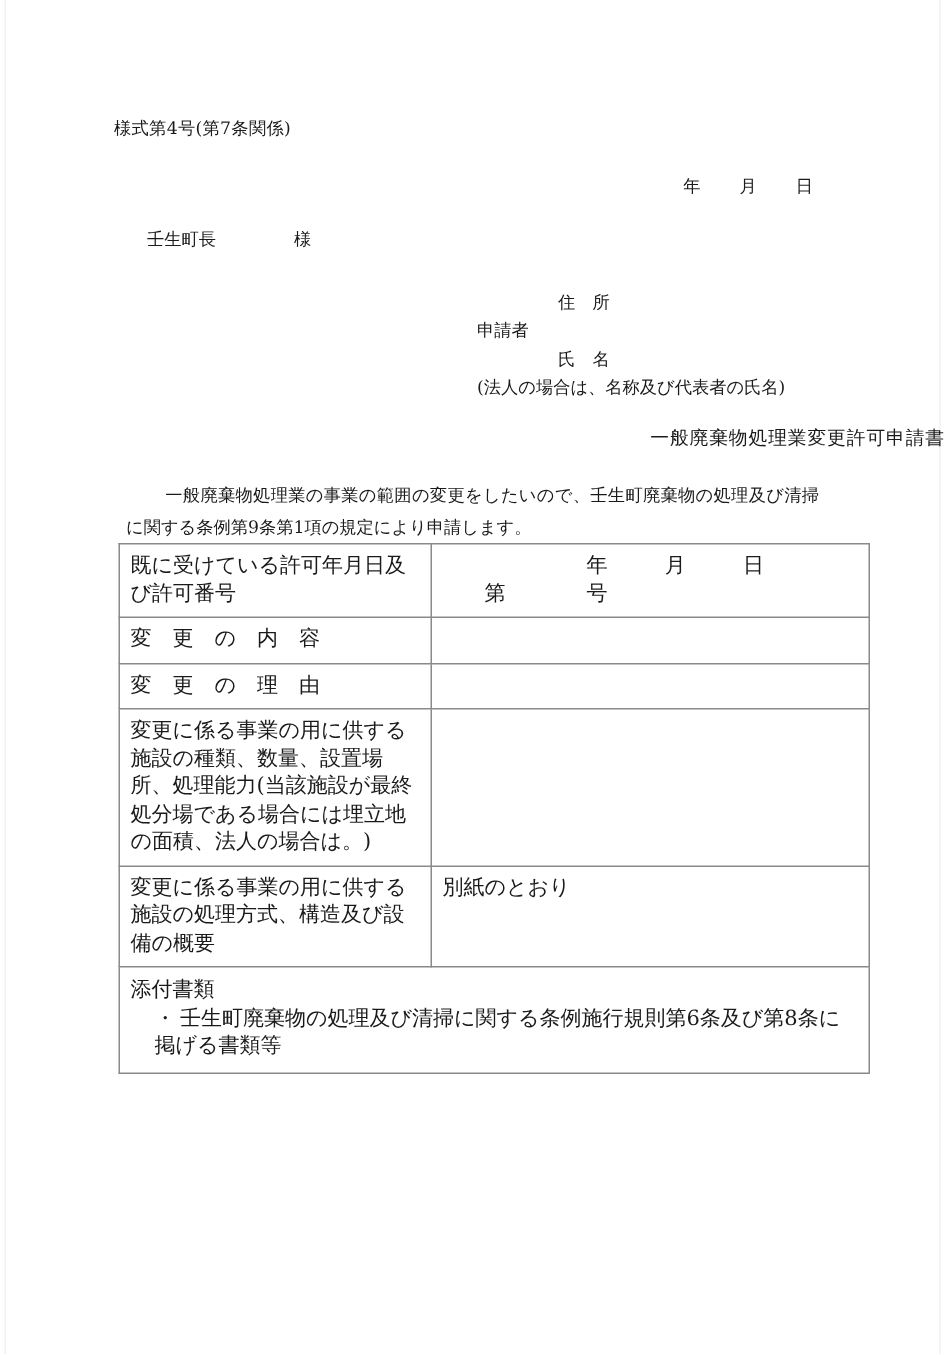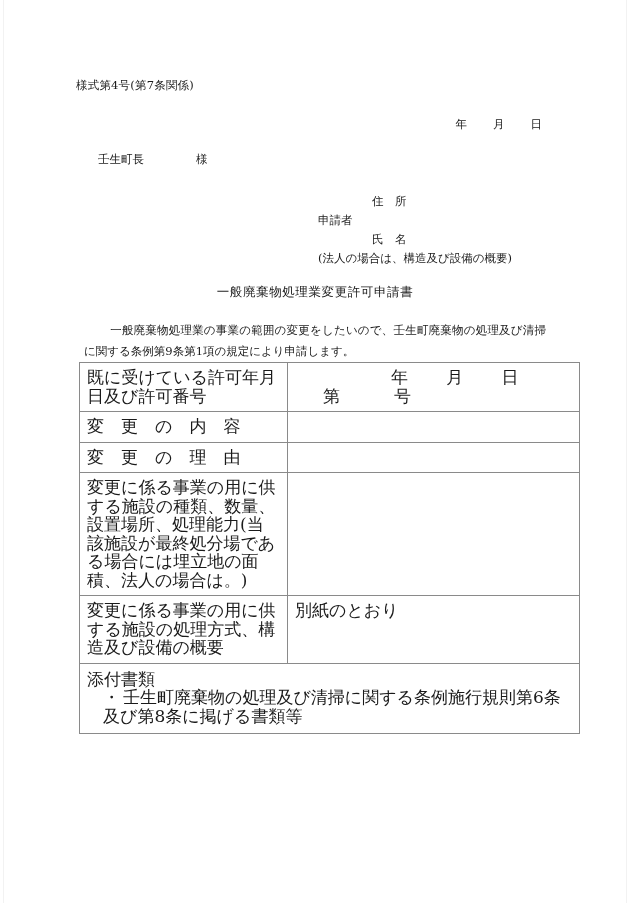--- a/index.html
+++ b/index.html
@@ -63,21 +63,21 @@
     font-size: 11.5px;
     line-height: 19px;
   }
   #applicant .row { white-space: nowrap; }
   #applicant .indent { display: inline-block; width: 54px; }
 
   #doc-title {
     left: 0;
     right: 0;
     top: 284px;
-    text-align: center;
+    text-align: right;
     font-size: 12.5px;
     letter-spacing: 0.6px;
   }
 
   #intro {
     left: 84px;
     top: 320px;
     width: 462px;
     font-size: 11.5px;
     line-height: 20.5px;
@@ -86,21 +86,21 @@
   #intro .lead { display: inline-block; width: 26px; }
 
   
   #form-table {
     position: absolute;
     left: 79px;
     top: 362px;
     width: 470px;
     border-collapse: collapse;
     table-layout: fixed;
-    font-size: 17px;
+    font-size: 14px;
   }
   #form-table td {
     border: 1px solid #8a8a8a;
     padding: 5px 7px 6px 7px;
     vertical-align: top;
     line-height: 18.5px;
   }
   #form-table td.label { width: 193px; }
   #form-table td.value { width: 277px; }
   .ymd-top {
@@ -142,21 +142,21 @@
   <div class="blk" id="applicant">
     <div class="row">
       <span class="indent"></span><span>住　所</span>
     </div>
     <div class="row">
       <span>申請者</span>
     </div>
     <div class="row">
       <span class="indent"></span><span>氏　名</span>
     </div>
-    <div class="row">(法人の場合は、構造及び設備の概要)</div>
+    <div class="row">(法人の場合は、名称及び代表者の氏名)</div>
   </div>
 
   <div class="blk" id="doc-title">一般廃棄物処理業変更許可申請書</div>
 
   <div class="blk" id="intro"><span class="lead"></span><span>一般廃棄物処理業の事業の範囲の変更をしたいので、壬生町廃棄物の処理及び清掃に関する条例第9条第1項の規定により申請します。</span></div>
 
   <table id="form-table">
     <tbody>
       <tr>
         <td class="label">既に受けている許可年月日及び許可番号</td>

